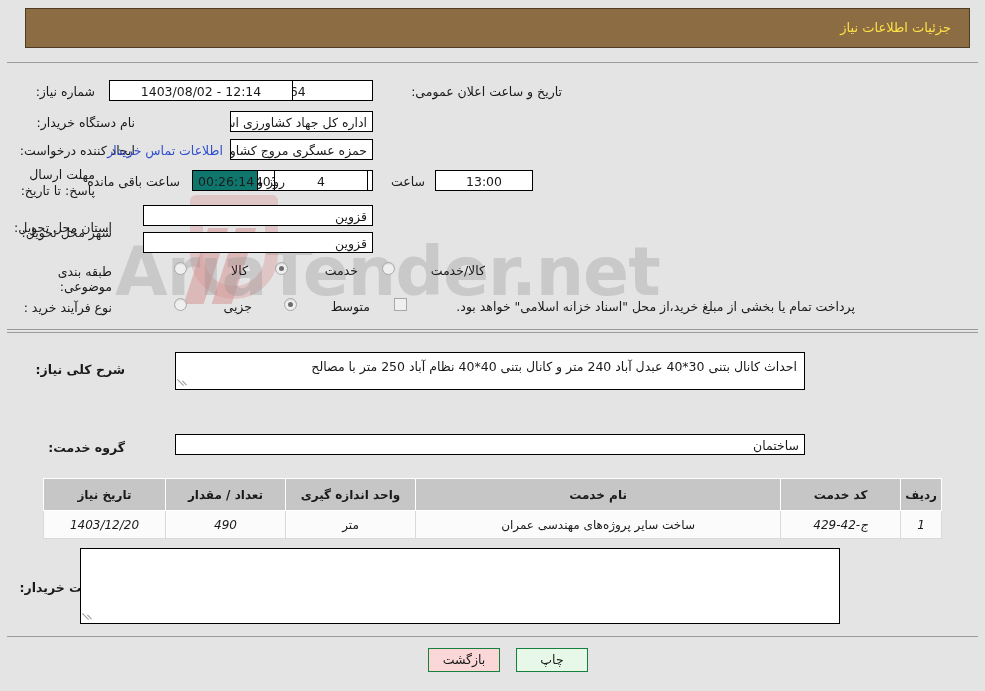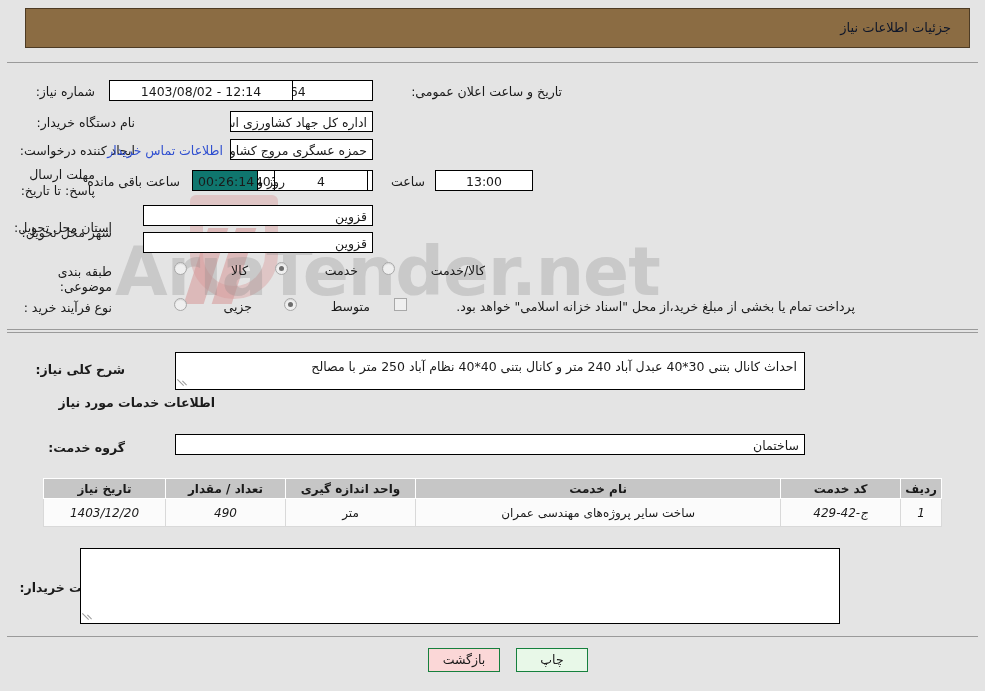--- a/index.html
+++ b/index.html
@@ -72,21 +72,21 @@
     position: absolute;
     left: 25px; top: 8px;
     width: 945px; height: 40px;
     background: #8b6c43;
     border: 1px solid #4d3b24;
     z-index: 2;
   }
   #header-bar .title {
     position: absolute;
     right: 18px; top: 11px;
-    color: #0f172a;
+    color: #fde047;
     font-size: 13px;
   }
 
   
   .panel {
     position: absolute;
     left: 7px;
     width: 971px;
     background: transparent;
     border-top: 1px solid #9a9a9a;
@@ -206,21 +206,21 @@
     border-collapse: collapse;
     font-size: 12px;
     z-index: 3;
     background: #fff;
   }
   #svc-table th {
     background: #c6c6c6;
     border: 1px solid #ffffff;
     color: #1a1a1a;
     font-weight: bold;
-    height: 20px;
+    height: 32px;
     padding: 2px 4px;
   }
   #svc-table td {
     background: #fbfbfb;
     border: 1px solid #d9d9d9;
     height: 28px;
     padding: 2px 4px;
     text-align: center;
     color: #1a1a1a;
   }
@@ -316,21 +316,20 @@
 
   <div class="lbl bold" style="right:860px; top:362px; width:110px;">شرح کلی نیاز:</div>
   <div class="ta" style="right:180px; top:352px; left:175px; height:38px;">
     <div>احداث کانال بتنی 30*40 عبدل آباد 240 متر و کانال بتنی 40*40 نظام آباد 250 متر با مصالح</div>
     <span class="grip">
       <i style="left:2px; top:2px; height:9px; transform:rotate(-45deg);"></i>
       <i style="left:6px; top:4px; height:6px; transform:rotate(-45deg);"></i>
     </span>
   </div>
 
-  <div class="lbl bold" style="right:770px; top:395px; width:200px; text-align:right;">اطلاعات خدمات مورد نیاز</div>
 
   <div class="lbl bold" style="right:860px; top:440px; width:110px;">گروه خدمت:</div>
   <div class="fld rt" style="right:180px; top:434px; left:175px;">ساختمان</div>
 
   <table id="svc-table">
     <thead>
       <tr>
         <th style="width:38px;">ردیف</th>
         <th style="width:120px;">کد خدمت</th>
         <th>نام خدمت</th>

